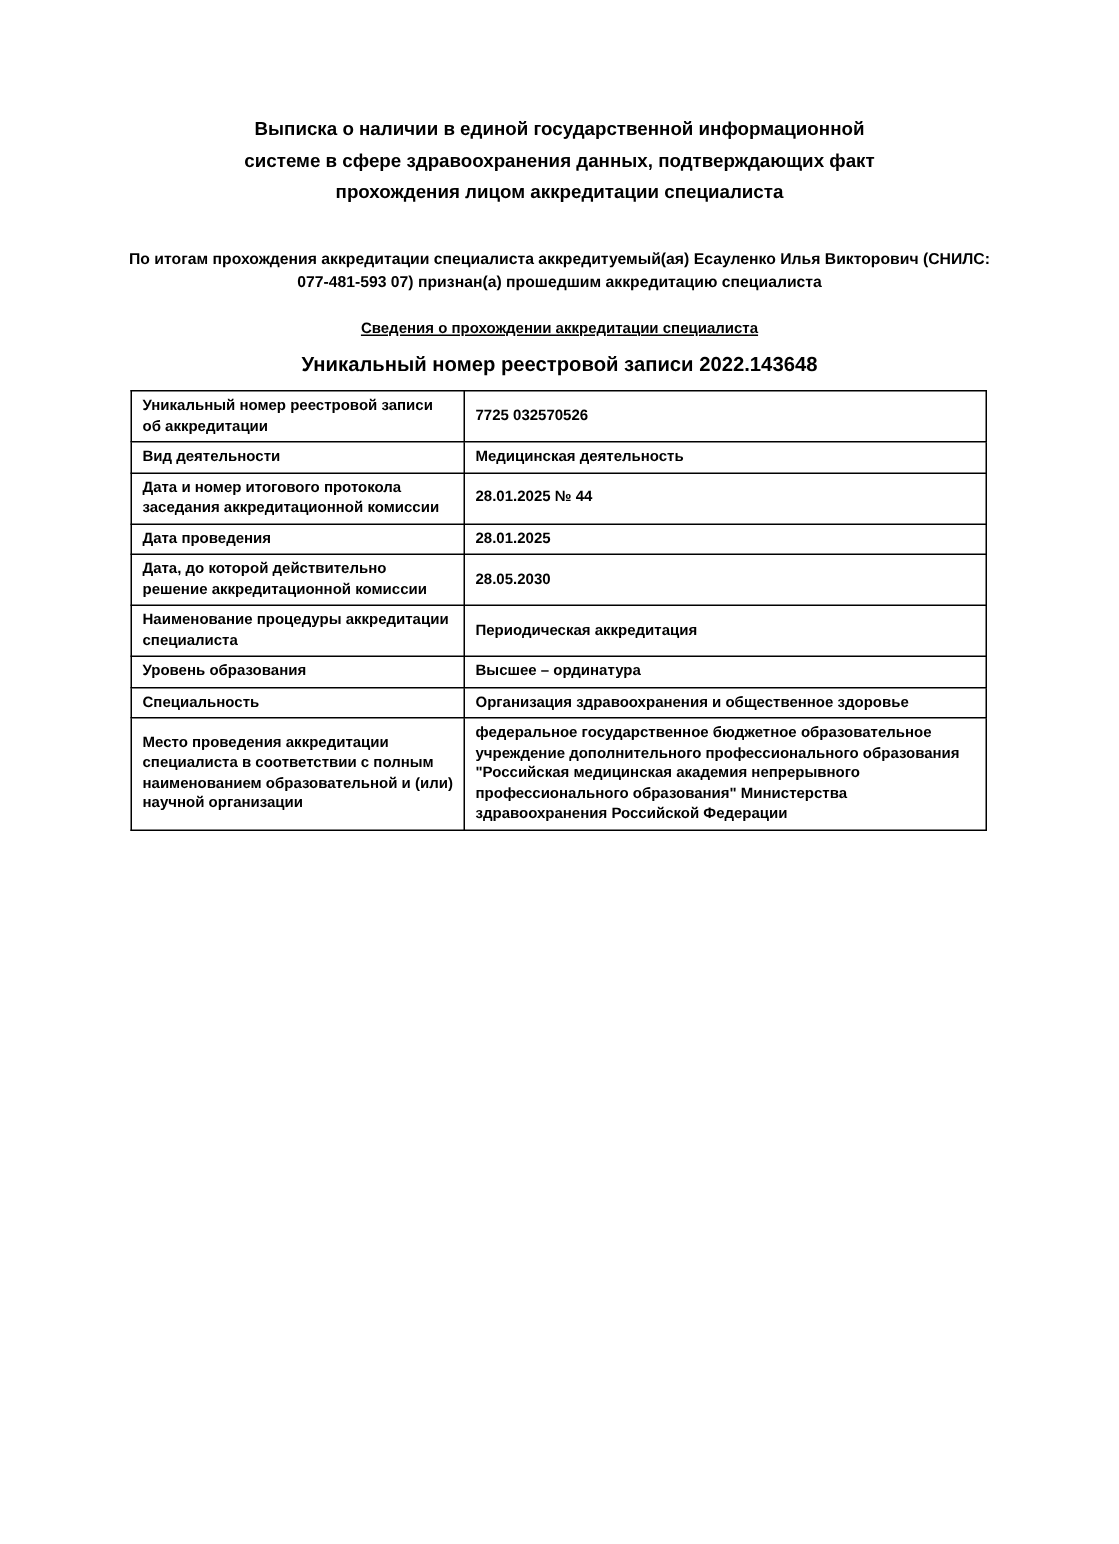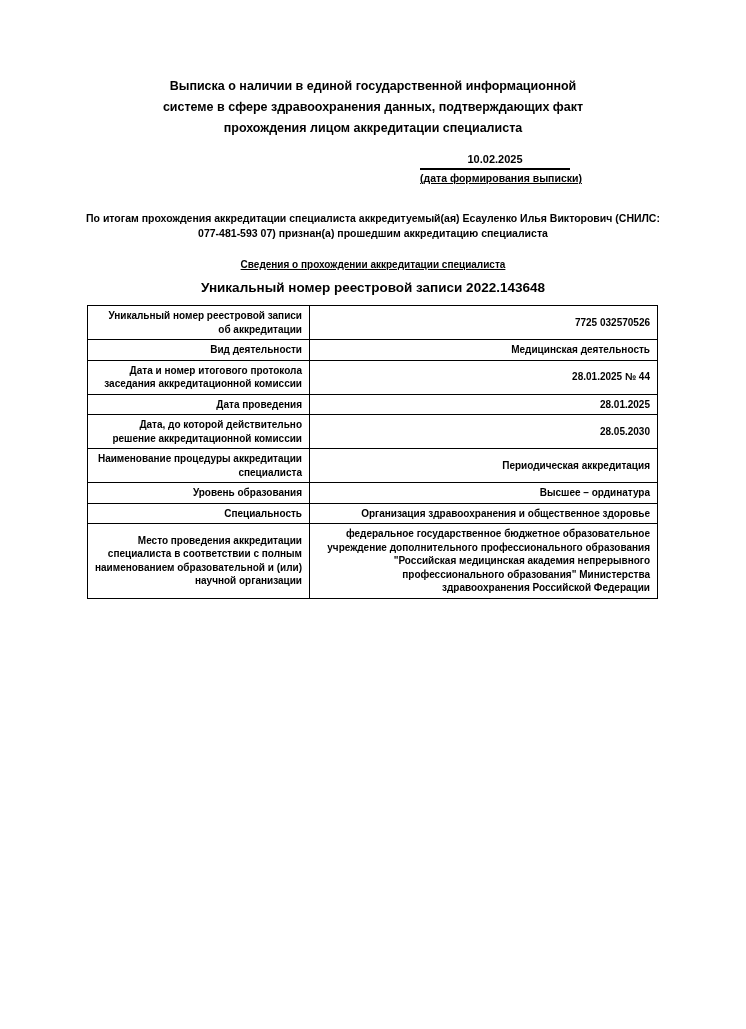--- a/index.html
+++ b/index.html
@@ -65,21 +65,20 @@
     text-align: center;
     font-weight: bold;
     font-size: 13.5px;
     line-height: 16px;
   }
   table.acc-table {
     margin: 9px 0 0 87px;
     width: 568px;
     border-collapse: collapse;
     table-layout: fixed;
-    text-align: right;
   }
   table.acc-table td {
     border: 1.5px solid #000;
     font-weight: bold;
     font-size: 10px;
     line-height: 13.5px;
     padding: 3px 7px;
     vertical-align: middle;
     word-wrap: break-word;
   }
@@ -90,24 +89,20 @@
 <body>
 
 <div class="page">
 
   <div class="doc-title">
     <div>Выписка о наличии в единой государственной информационной</div>
     <div>системе в сфере здравоохранения данных, подтверждающих факт</div>
     <div>прохождения лицом аккредитации специалиста</div>
   </div>
 
-  <div class="date-block">
-    <div class="date-value">10.02.2025</div>
-    <div class="date-caption">(дата формирования выписки)</div>
-  </div>
 
   <div class="summary">По итогам прохождения аккредитации специалиста аккредитуемый(ая) Есауленко Илья Викторович (СНИЛС: 077-481-593 07) признан(а) прошедшим аккредитацию специалиста</div>
 
   <div class="section-heading">Сведения о прохождении аккредитации специалиста</div>
 
   <div class="registry-heading">Уникальный номер реестровой записи 2022.143648</div>
 
   <table class="acc-table">
     <tbody>
       <tr>

